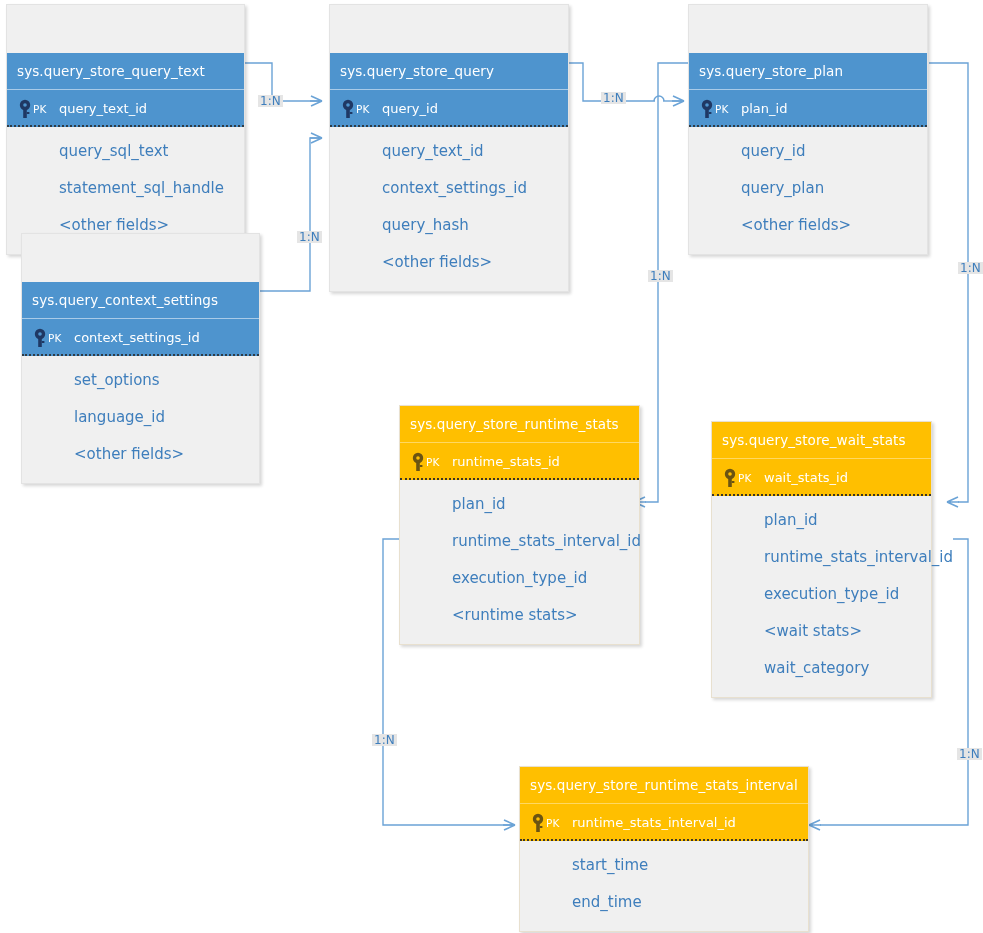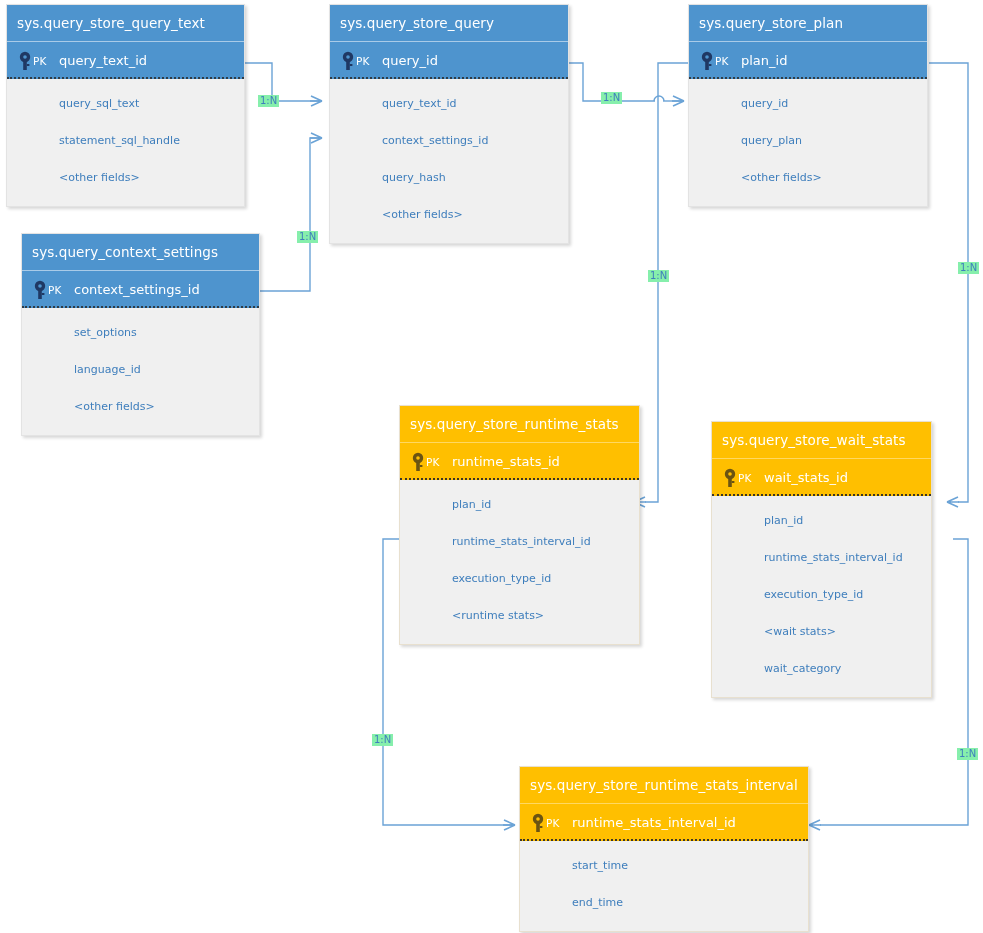--- a/index.html
+++ b/index.html
@@ -65,46 +65,46 @@
   .entity .ent-body{
     box-sizing:border-box;
     padding:6px 0 10px 0;
   }
   .entity .ent-field{
     box-sizing:border-box;
     height:37px;
     line-height:37px;
     padding-left:52px;
     color:#3e7ebc;
-    font-size:11px;
+    font-size:15px;
     white-space:nowrap;
   }
   
   .entity.blue{ border:1px solid #e3e3e3; }
-  .entity.blue .ent-title{ background:#4e94ce; border-bottom:1px solid #a9cbe8; }
+  .entity.blue .ent-title{ background:#4e94ce; border-bottom:1px solid #a9cbe8;margin-top:48px; }
   .entity.blue .ent-pk{ background:#4e94ce;
      border-bottom:2px dotted #2f3c46; }
   
   .entity.orange{ border:1px solid #e8e0cf; }
   .entity.orange .ent-title{ background:#ffbf00; border-bottom:1px solid #ffd861; }
   .entity.orange .ent-pk{ background:#ffbf00;
      border-bottom:2px dotted #3a3528; }
 
   
   #wires{
     position:absolute;
     left:0;top:0;
     width:983px;height:933px;
     pointer-events:none;
   }
   .card-label{
     position:absolute;
-    font-size:10px;
+    font-size:12px;
     color:#3e7ebc;
-    background:#86efac;
+    background:#e5e5e5;
     padding:0 2px;
     line-height:12px;
     white-space:nowrap;
   }
 </style>
 </head>
 <body>
 
 <div id="canvas">
 

